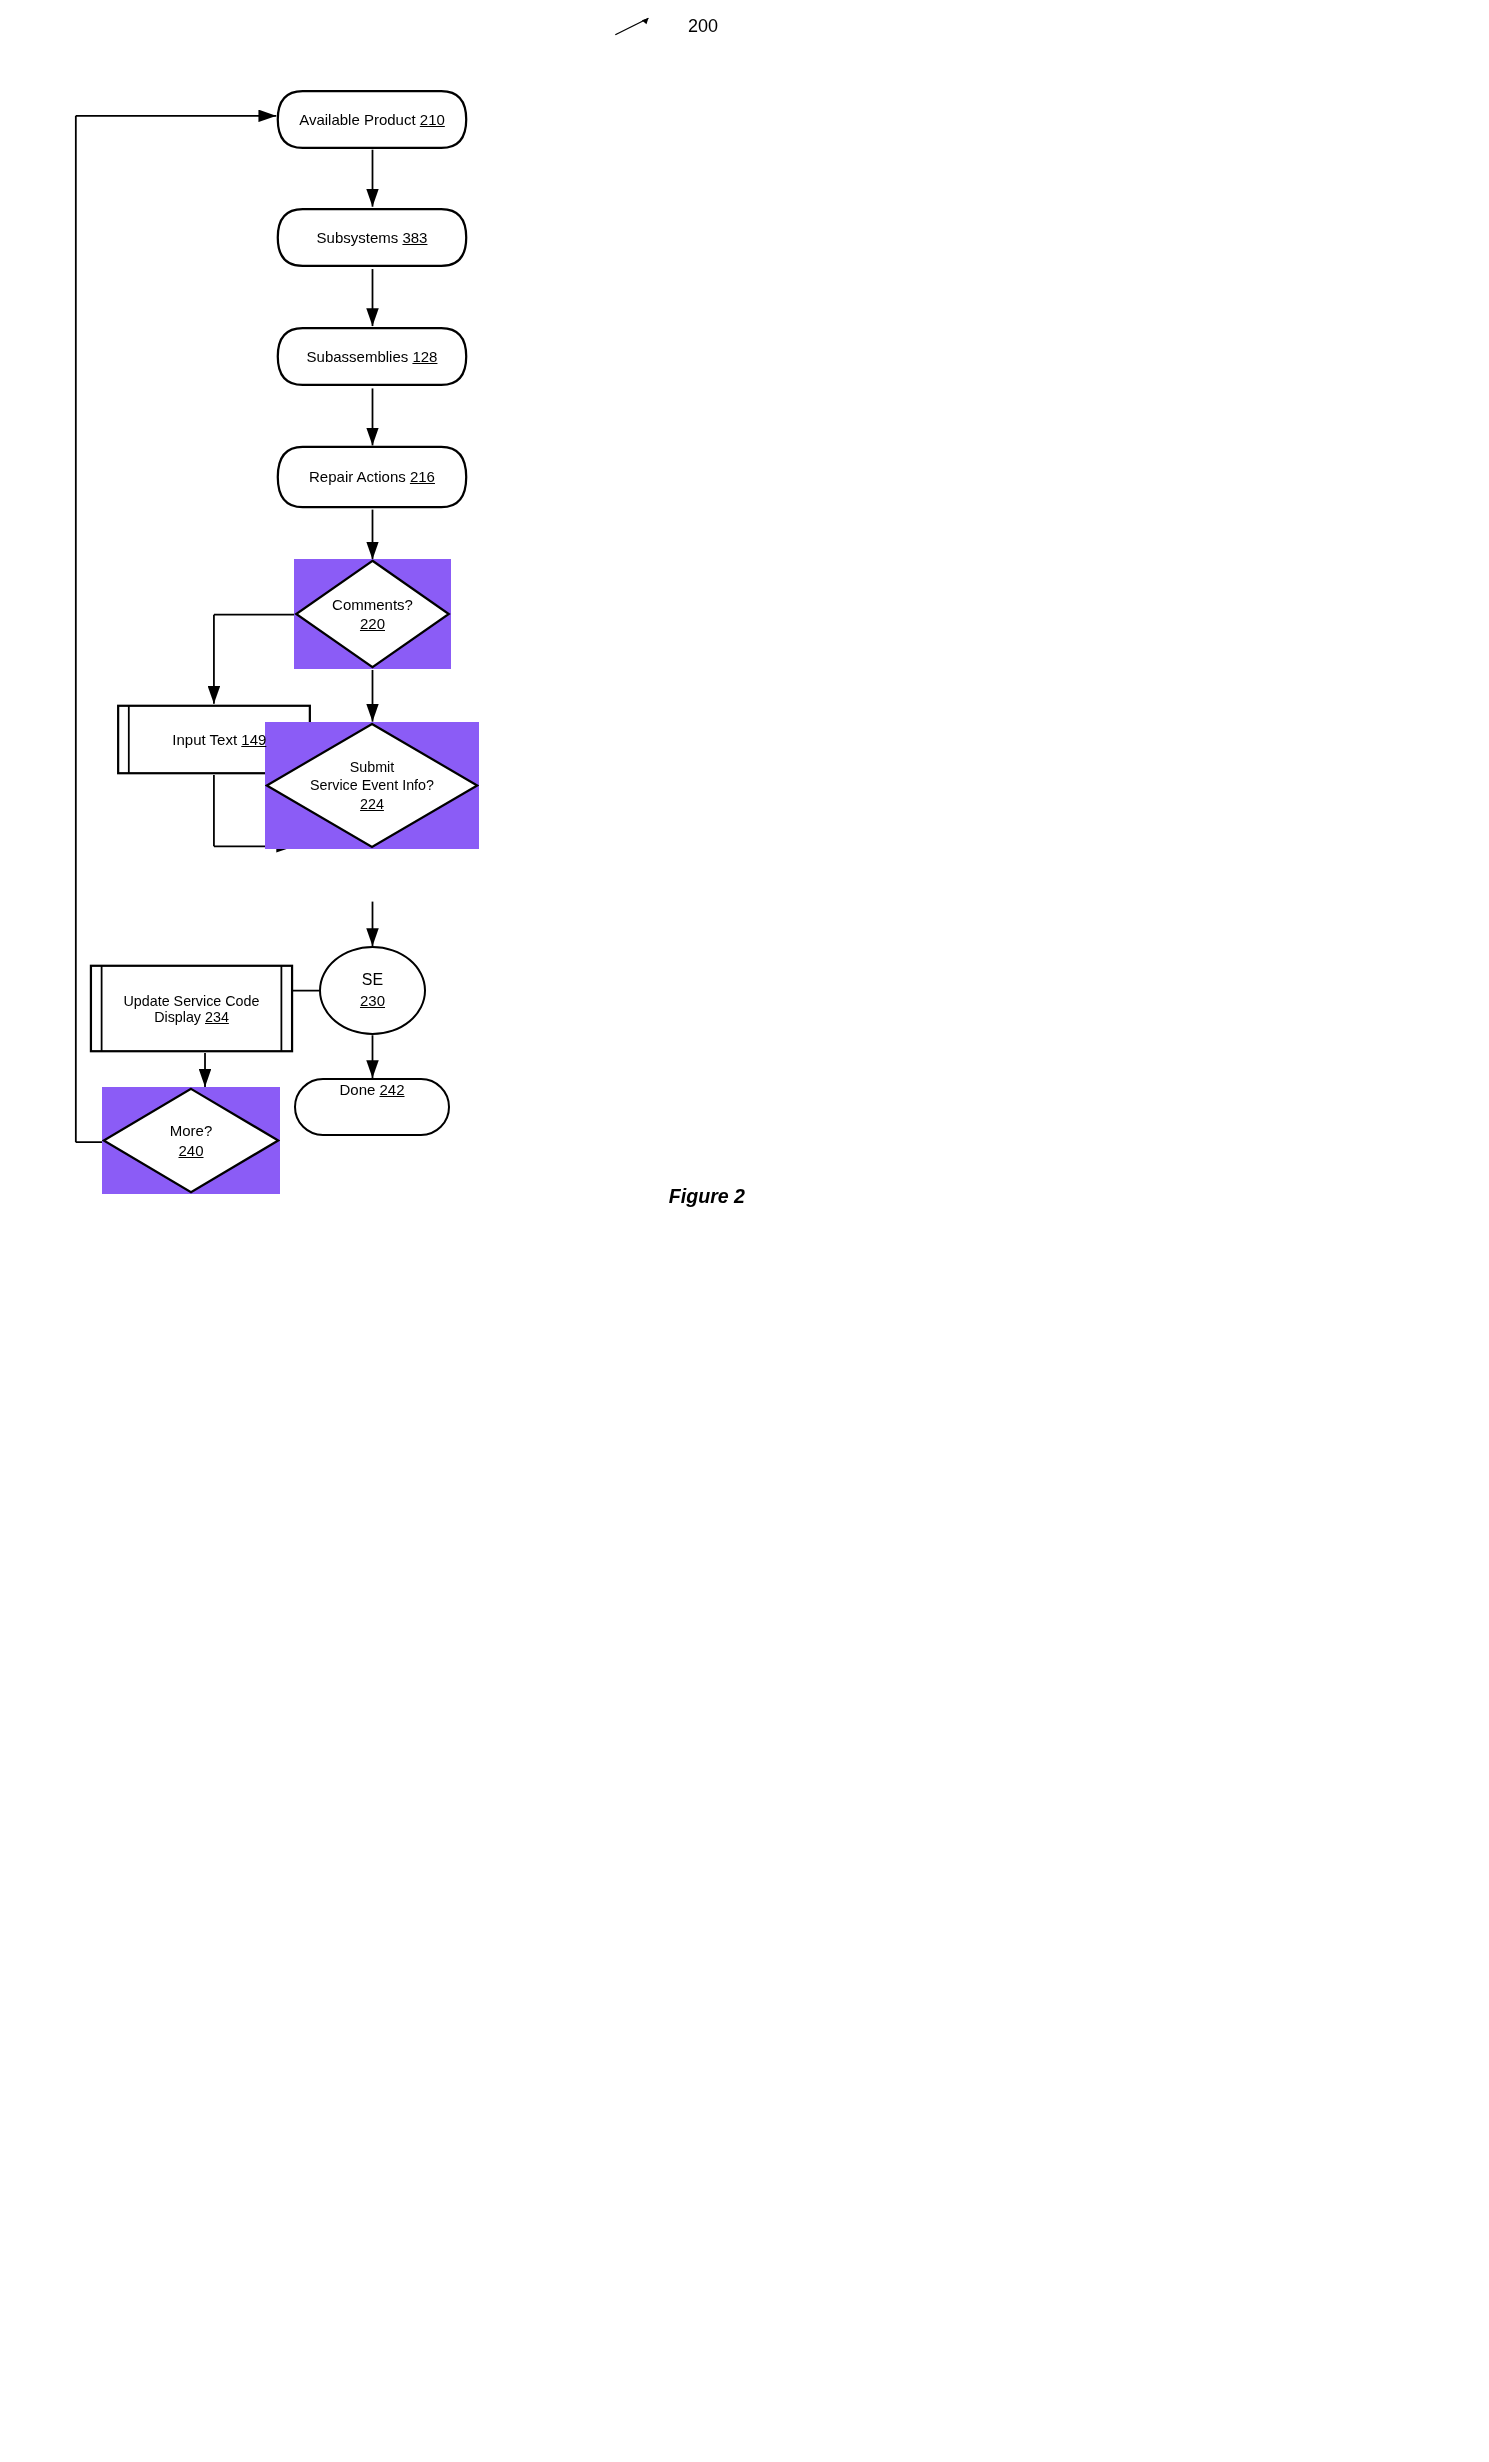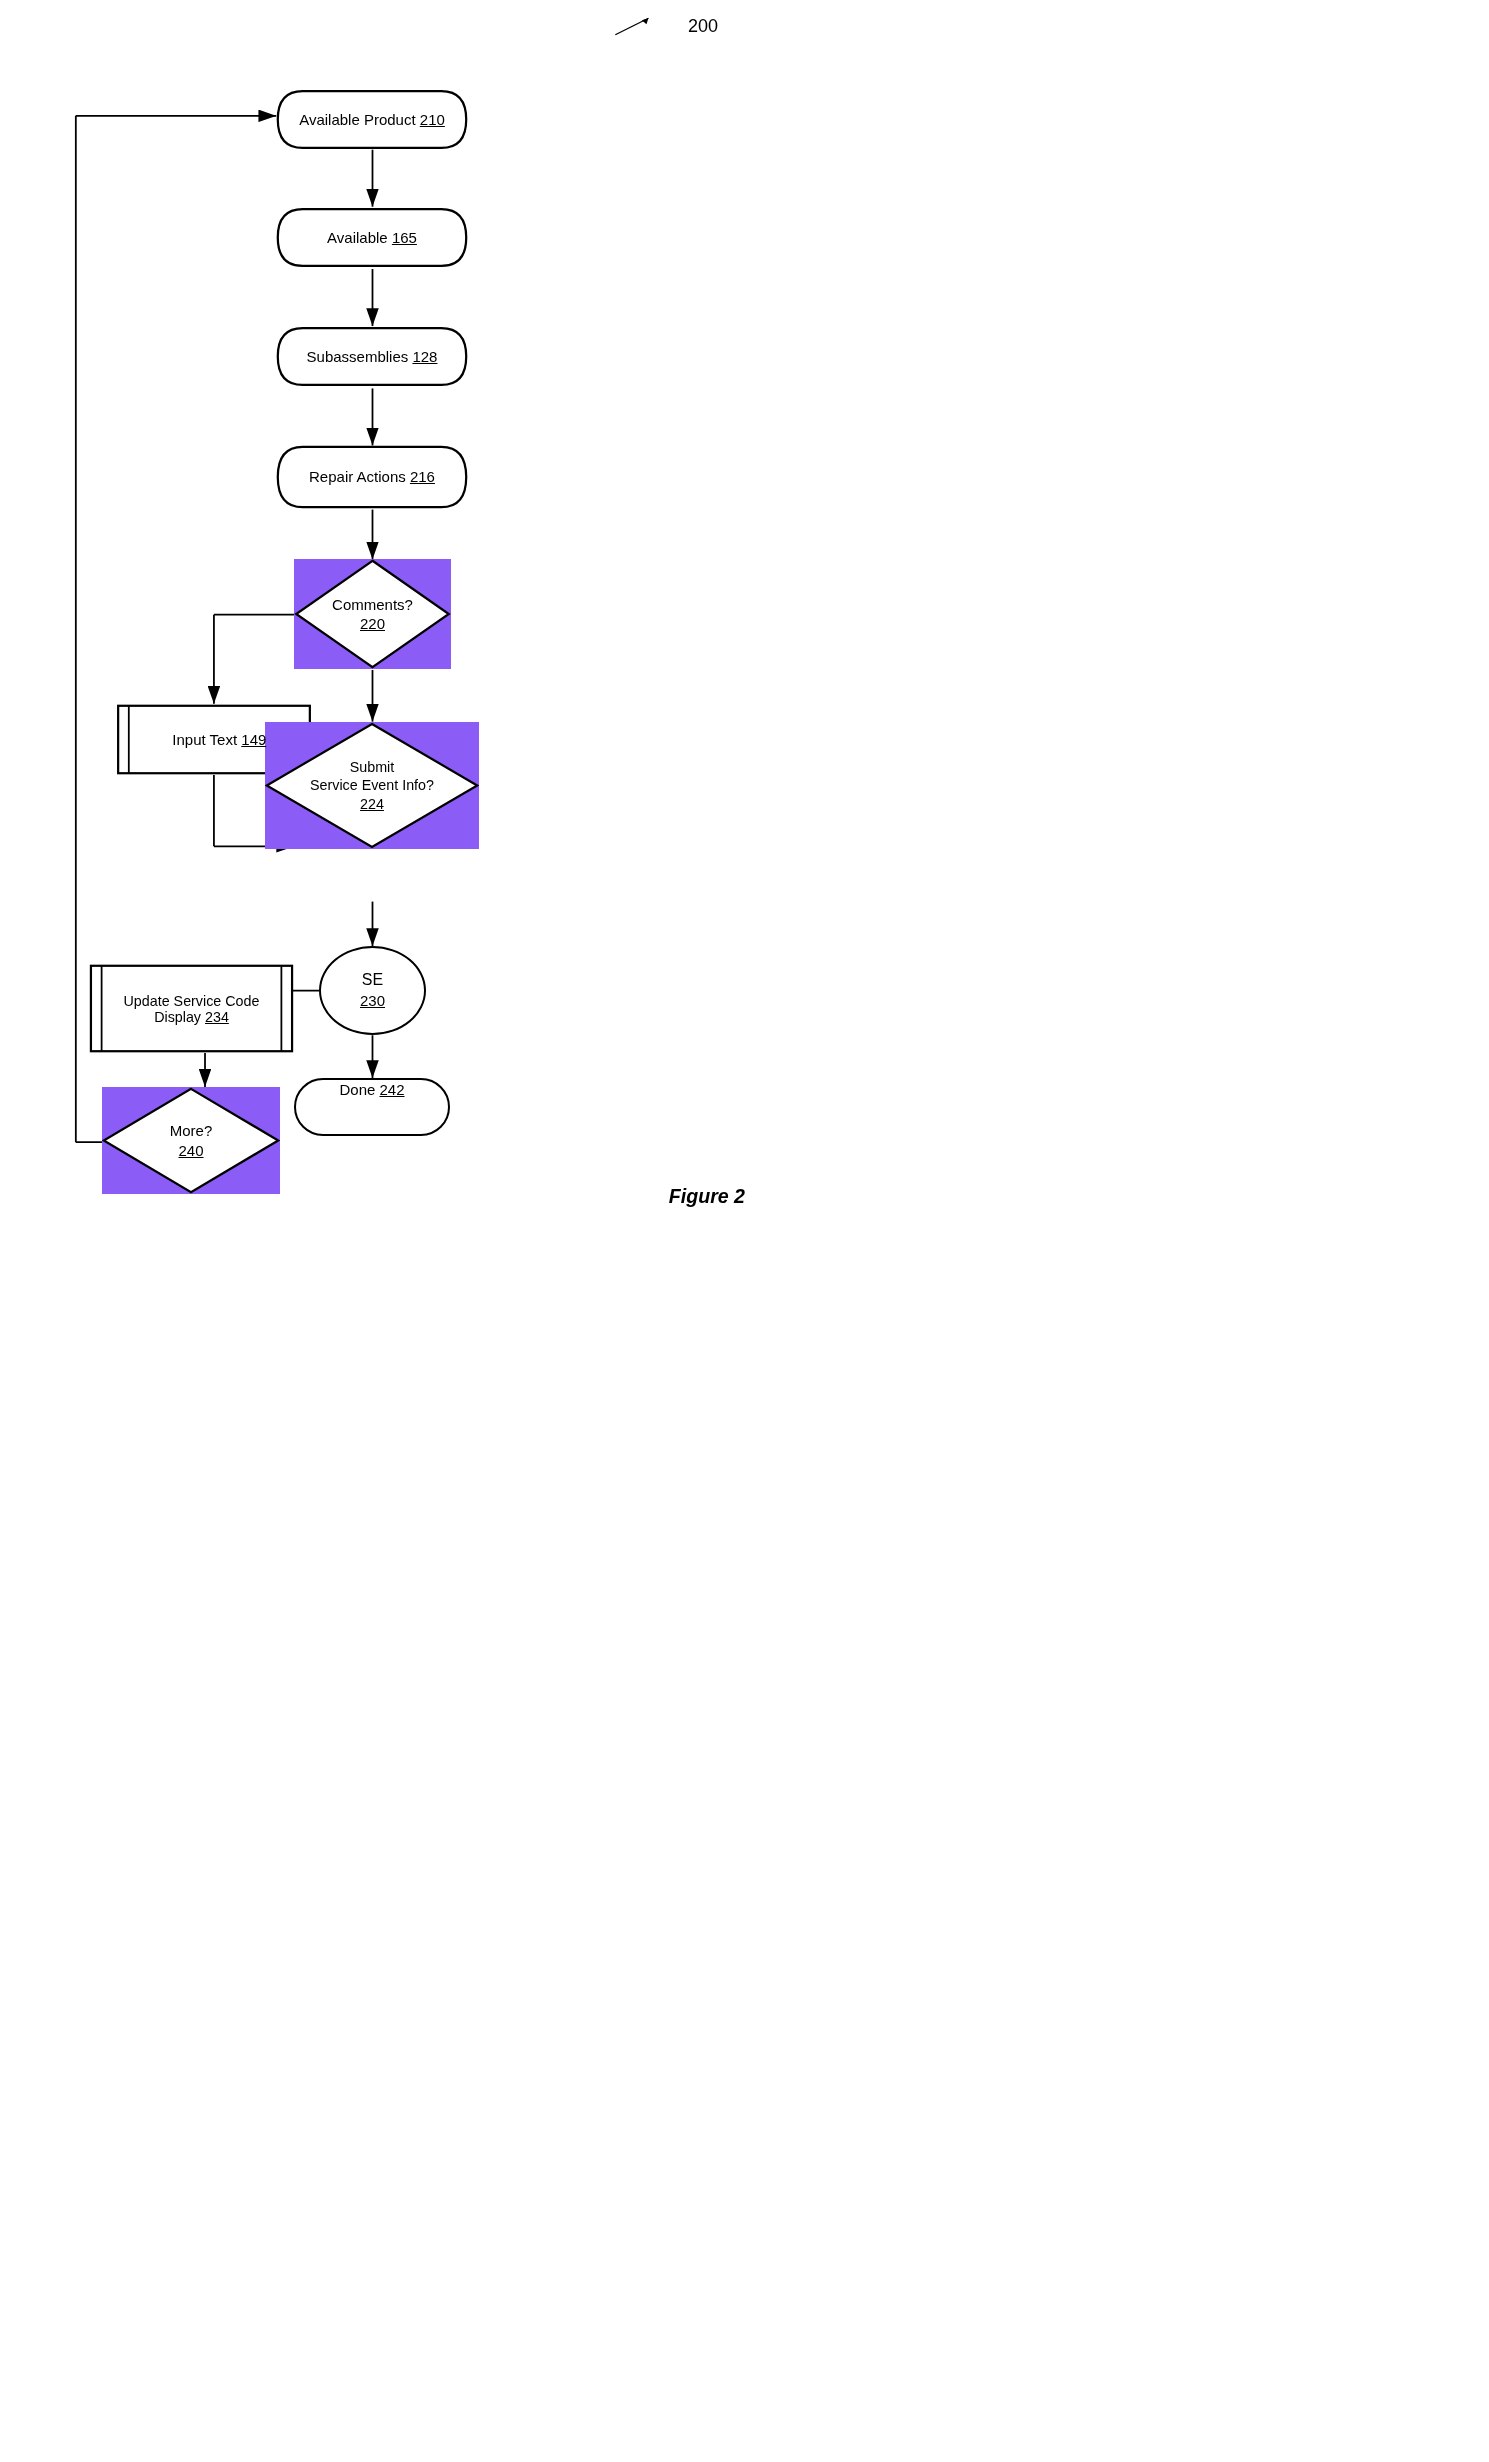--- a/index.html
+++ b/index.html
@@ -182,21 +182,21 @@
     <div class="hex-text">
       <span>Available Product</span> <span class="ref">210</span>
     </div>
   </div>
 
   <div class="shape shape-hex" style="left:276px; top:207px; width:192px; height:61px;">
     <svg width="192" height="61" viewBox="0 0 216 68">
       <path d="M30,2 L186,2 Q214,2 214,34 Q214,66 186,66 L30,66 Q2,66 2,34 Q2,2 30,2 Z" fill="#fff" stroke="#000" stroke-width="2.5"></path>
     </svg>
     <div class="hex-text">
-      <span>Available</span> <span class="ref">165</span>
+      <span>Subsystems</span> <span class="ref">383</span>
     </div>
   </div>
 
   <div class="shape shape-hex" style="left:276px; top:326px; width:192px; height:61px;">
     <svg width="192" height="61" viewBox="0 0 216 68">
       <path d="M30,2 L186,2 Q214,2 214,34 Q214,66 186,66 L30,66 Q2,66 2,34 Q2,2 30,2 Z" fill="#fff" stroke="#000" stroke-width="2.5"></path>
     </svg>
     <div class="hex-text">
       <span>Subassemblies</span> <span class="ref">128</span>
     </div>

